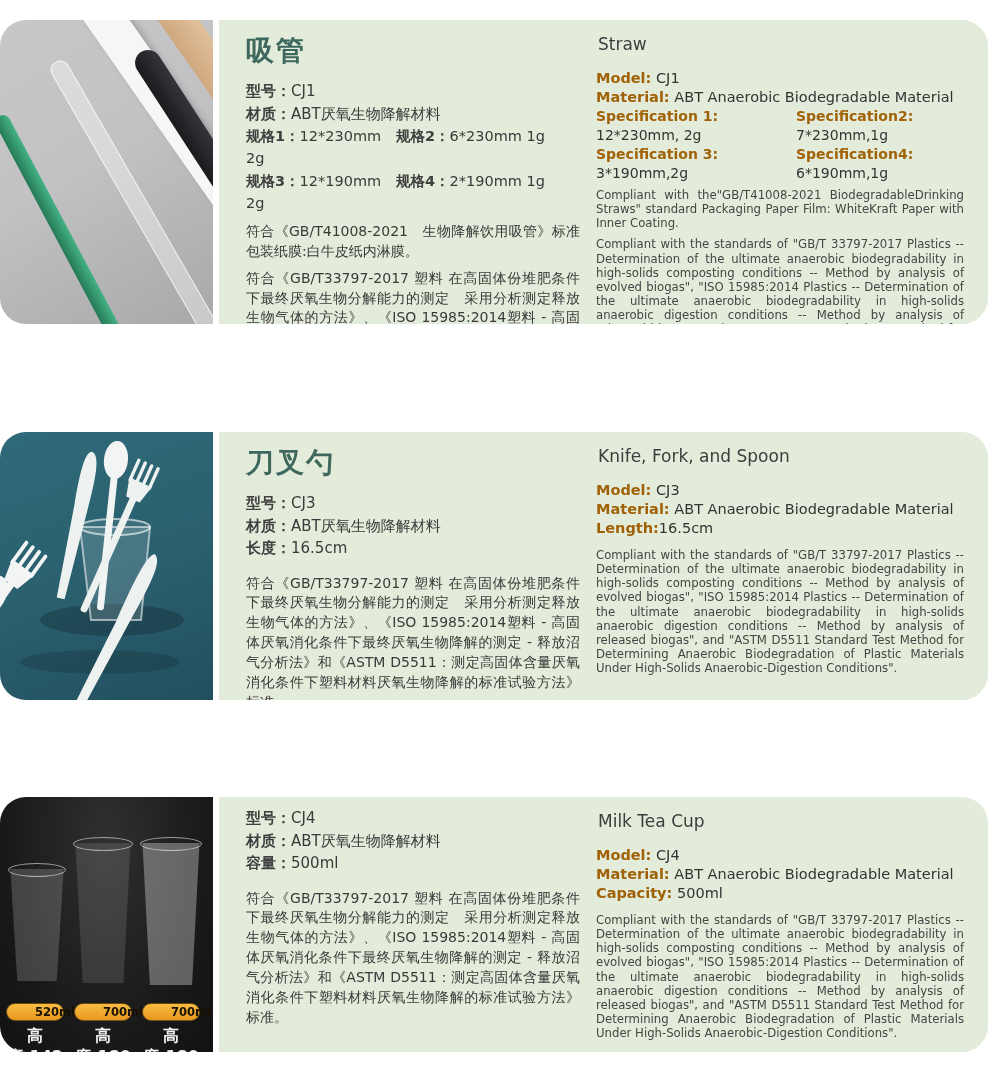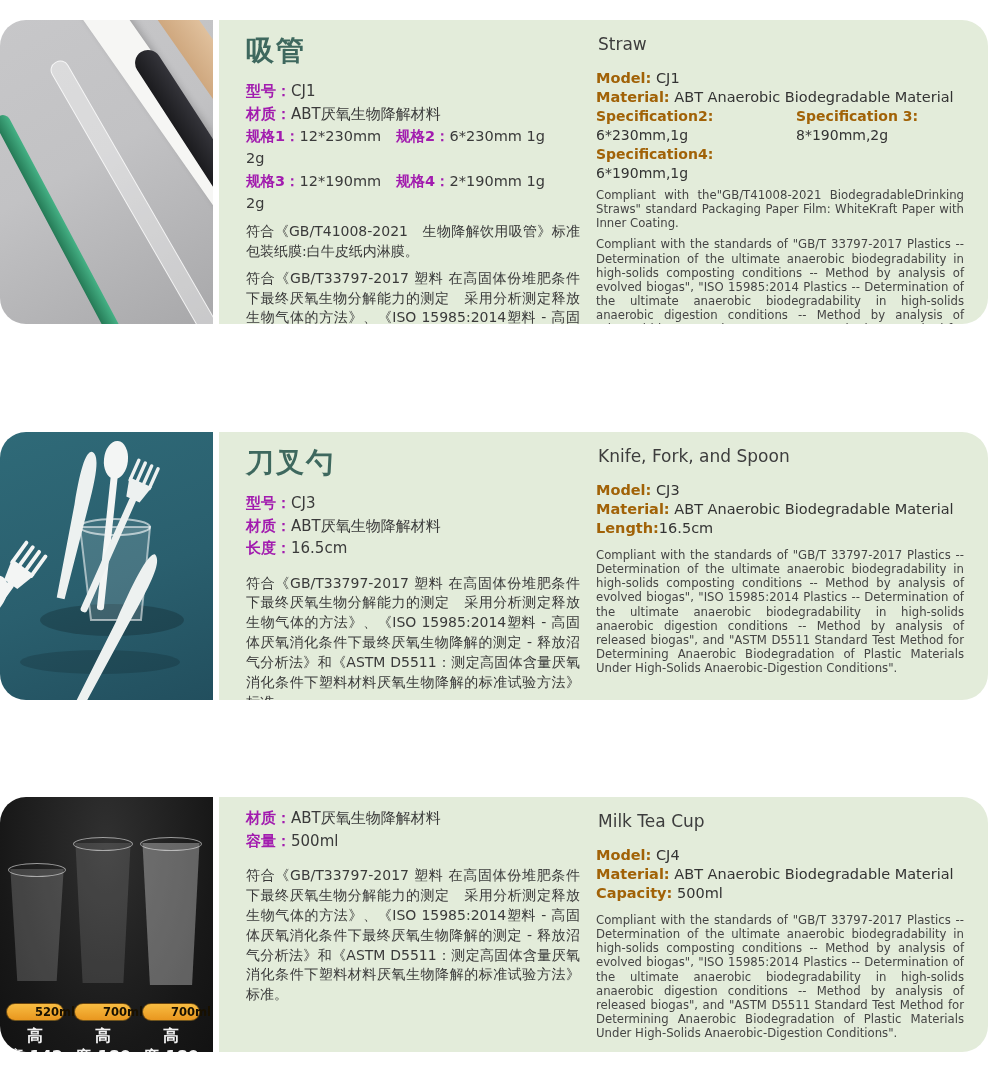--- a/index.html
+++ b/index.html
@@ -15,21 +15,21 @@
          border-radius:26px 0 0 26px;}
   .panel{flex:1;margin-left:6px;margin-right:17px;background:#e3ecda;
          border-radius:0 26px 26px 0;display:flex;box-sizing:border-box;
          padding:10px 24px 8px 27px;overflow:hidden;}
 
   .zh{width:334px;flex:none;}
   .en{flex:1;padding-left:16px;box-sizing:border-box;}
 
   .title-zh{font-size:28px;font-weight:bold;color:#3e685e;margin:2px 0 10px;letter-spacing:2px;}
   .zrow{font-size:15px;color:#3a3a3a;line-height:1.5;}
-  .zlbl{font-weight:bold;color:#a21caf;}
+  .zlbl{font-weight:bold;color:#404040;}
   .zspecs{display:grid;grid-template-columns:150px 1fr;font-size:14.5px;color:#3a3a3a;line-height:1.55;}
   .zpara{font-size:14px;color:#3a3a3a;line-height:1.42;margin-top:7px;text-align:justify;}
 
   .title-en{font-size:17px;font-weight:normal;color:#3d3d3d;margin:4px 2px 15px;}
   .erow{font-size:14.5px;color:#333;line-height:1.32;}
   .elbl{font-weight:bold;color:#a16207;}
   .especs{display:grid;grid-template-columns:200px 1fr;font-size:14px;color:#333;line-height:1.36;}
   .epara{font-size:11.7px;color:#454545;line-height:1.2;text-align:justify;margin-top:7px;}
   .epara.first{margin-top:5px;}
 
@@ -95,22 +95,23 @@
           <div><span class="zlbl">规格4：</span><span>2*190mm  1g</span></div>
         </div>
         <div class="zpara">符合《GB/T41008-2021　生物降解饮用吸管》标准包装纸膜:白牛皮纸内淋膜。</div>
         <div class="zpara">符合《GB/T33797-2017 塑料 在高固体份堆肥条件下最终厌氧生物分解能力的测定　采用分析测定释放生物气体的方法》、《ISO 15985:2014塑料 - 高固体厌氧消化条件下最终厌氧生物降解的测定 - 释放沼气分析法》和《ASTM D5511：测定高固体含量厌氧消化条件下塑料材料厌氧生物降解的标准试验方法》 标准。</div>
       </div>
       <div class="en">
         <div class="title-en">Straw</div>
         <div class="erow"><span class="elbl">Model:</span> <span>CJ1</span></div>
         <div class="erow"><span class="elbl">Material:</span> <span>ABT Anaerobic Biodegradable Material</span></div>
         <div class="especs">
-          <div><span class="elbl">Specification2:</span> <span>6*230mm,1g</span></div>
-          <div><span class="elbl">Specification 3:</span> <span>8*190mm,2g</span></div>
+          <div><span class="elbl">Specification 1:</span> <span>12*230mm, 2g</span></div>
+          <div><span class="elbl">Specification2:</span> <span>7*230mm,1g</span></div>
+          <div><span class="elbl">Specification 3:</span> <span>3*190mm,2g</span></div>
           <div><span class="elbl">Specification4:</span> <span>6*190mm,1g</span></div>
         </div>
         <div class="epara first">Compliant with the"GB/T41008-2021 BiodegradableDrinking Straws" standard Packaging Paper Film: WhiteKraft Paper with Inner Coating.</div>
         <div class="epara">Compliant with the standards of "GB/T 33797-2017 Plastics -- Determination of the ultimate anaerobic biodegradability in high-solids composting conditions -- Method by analysis of evolved biogas", "ISO 15985:2014 Plastics -- Determination of the ultimate anaerobic biodegradability in high-solids anaerobic digestion conditions -- Method by analysis of released biogas", and "ASTM D5511 Standard Test Method for Determining Anaerobic Biodegradation of Plastic Materials Under High-Solids Anaerobic-Digestion Conditions".</div>
       </div>
     </div>
   </div>
 
   <div class="section sec2">
     <div class="photo photo-cutlery">
@@ -179,20 +180,21 @@
       <div class="cup cup-f"></div>
       <div class="badge b1">520ml</div>
       <div class="badge b2">700ml</div>
       <div class="badge b3">700ml</div>
       <div class="cupheight b1">高度:142</div>
       <div class="cupheight b2">高度:180</div>
       <div class="cupheight b3">高度:180</div>
     </div>
     <div class="panel">
       <div class="zh">
+        <div class="zrow"><span class="zlbl">型号：</span><span>CJ4</span></div>
         <div class="zrow"><span class="zlbl">材质：</span><span>ABT厌氧生物降解材料</span></div>
         <div class="zrow"><span class="zlbl">容量：</span><span>500ml</span></div>
         <div class="zpara" style="margin-top:14px;">符合《GB/T33797-2017 塑料 在高固体份堆肥条件下最终厌氧生物分解能力的测定　采用分析测定释放生物气体的方法》、《ISO 15985:2014塑料 - 高固体厌氧消化条件下最终厌氧生物降解的测定 - 释放沼气分析法》和《ASTM D5511：测定高固体含量厌氧消化条件下塑料材料厌氧生物降解的标准试验方法》 标准。</div>
       </div>
       <div class="en">
         <div class="title-en">Milk Tea Cup</div>
         <div class="erow"><span class="elbl">Model:</span> <span>CJ4</span></div>
         <div class="erow"><span class="elbl">Material:</span> <span>ABT Anaerobic Biodegradable Material</span></div>
         <div class="erow"><span class="elbl">Capacity:</span> <span>500ml</span></div>
         <div class="epara" style="margin-top:10px;">Compliant with the standards of "GB/T 33797-2017 Plastics -- Determination of the ultimate anaerobic biodegradability in high-solids composting conditions -- Method by analysis of evolved biogas", "ISO 15985:2014 Plastics -- Determination of the ultimate anaerobic biodegradability in high-solids anaerobic digestion conditions -- Method by analysis of released biogas", and "ASTM D5511 Standard Test Method for Determining Anaerobic Biodegradation of Plastic Materials Under High-Solids Anaerobic-Digestion Conditions".</div>

